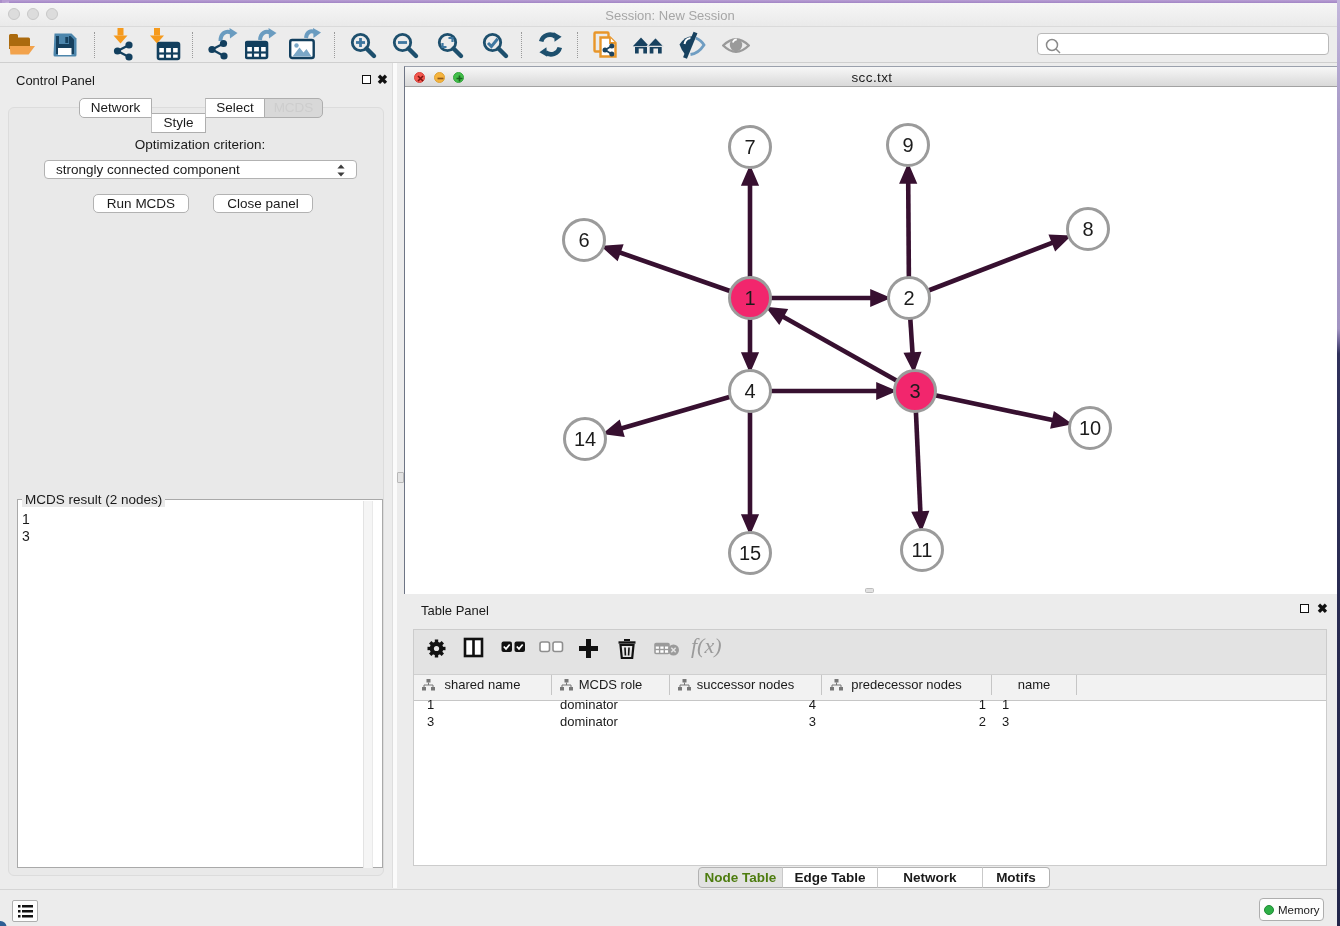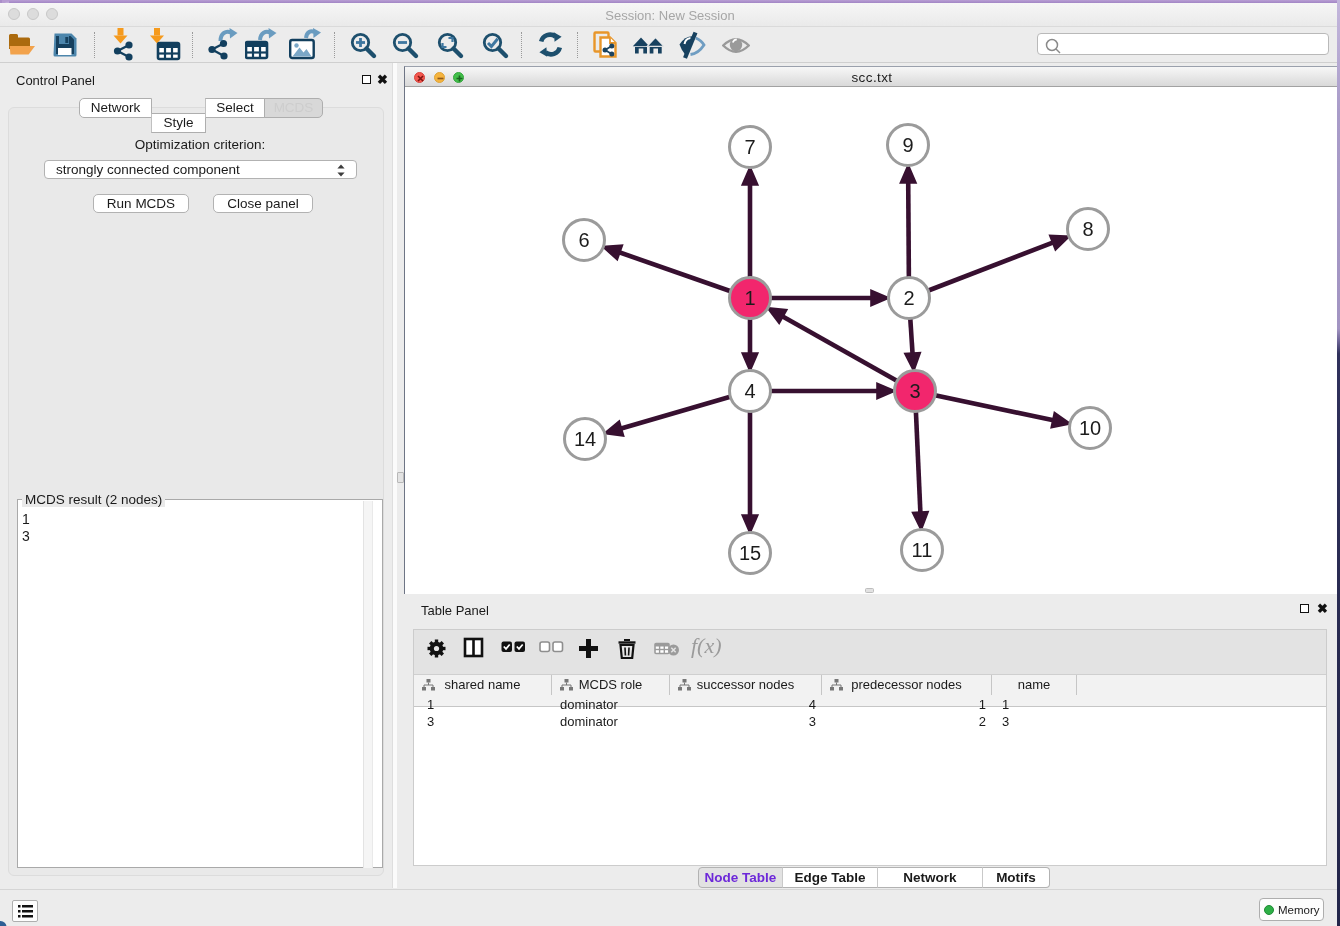--- a/index.html
+++ b/index.html
@@ -32,21 +32,21 @@
 
 #netframe { left:404px; top:66px; width:936px; height:528px; border-left:1px solid #6e7585; border-top:1px solid #9aa0ac; border-right:1px solid #c6c6c6; background:#fff; }
 #nettitle { position:absolute; left:0; top:0; width:934px; height:20px; background:linear-gradient(#f7f7f7,#d9d9d9); border-bottom:1px solid #a2a2a2; }
 .mtl { position:absolute; top:4.5px; width:11px; height:11px; border-radius:50%; }
 #netname { position:absolute; left:0; top:3px; width:934px; text-align:center; font-size:13.5px; color:#1c1c1c; letter-spacing:0.4px; }
 #nethandle { left:865px; top:588px; width:9px; height:5px; background:#e2e2e2; border:1px solid #bdbdbd; border-radius:1.5px; }
 
 #tpanel { left:404px; top:597px; width:934px; height:291px; background:#ececec; }
 #tbox { position:absolute; left:9px; top:32px; width:914px; height:237px; background:#fff; border:1px solid #cccccc; }
 #ttoolbar { position:absolute; left:0; top:0; width:912px; height:44px; background:#e3e3e3; }
-#thead { position:absolute; left:0; top:44px; width:912px; height:33px; background:#f2f2f2; border-top:1px solid #cfcfcf; border-bottom:1px solid #c6c6c6; font-size:13px; }
+#thead { position:absolute; left:0; top:44px; width:912px; height:27px; background:#f2f2f2; border-top:1px solid #cfcfcf; border-bottom:1px solid #c6c6c6; font-size:13px; }
 .hcell { position:absolute; top:0; height:20px; line-height:20px; border-right:1px solid #c6c6c6; text-align:center; }
 .hico { position:absolute; top:4px; }
 .trow { position:absolute; left:0; width:912px; height:17px; font-size:13px; }
 .tc { position:absolute; top:0; height:17px; line-height:17px; }
 #ttabs { position:absolute; left:294px; top:270px; height:21px; }
 .ttab { position:absolute; top:0; height:21px; background:#fff; border:1px solid #b2b2b2; font-size:13.5px; text-align:center; line-height:19px; font-weight:700; }
 
 #statusbar { left:0; top:889px; width:1340px; height:37px; background:#ececec; border-top:1px solid #d5d5d5; }
 #memorybtn { position:absolute; left:1259px; top:8px; width:65px; height:23px; background:#fdfdfd; border:1px solid #aeaeae; border-radius:4px; font-size:11.5px; display:flex; align-items:center; padding-left:4px; white-space:nowrap; }
 #listbtn { position:absolute; left:12px; top:10px; width:26px; height:22px; background:#fdfdfd; border:1px solid #aeaeae; border-radius:2px; }
@@ -423,21 +423,21 @@
     </div>
     <div class="trow" style="top:83px;">
       <div class="tc" style="left:13px;">3</div>
       <div class="tc" style="left:146px;">dominator</div>
       <div class="tc" style="left:256px;width:146px;text-align:right;">3</div>
       <div class="tc" style="left:408px;width:164px;text-align:right;">2</div>
       <div class="tc" style="left:588px;">3</div>
     </div>
   </div>
   <div id="ttabs">
-    <div class="ttab" style="left:0;width:85px;background:#e2e2e2;color:#6d28d9;border-radius:4px 0 0 4px;">Node Table</div>
+    <div class="ttab" style="left:0;width:85px;background:#e2e2e2;color:#4d7c0f;border-radius:4px 0 0 4px;">Node Table</div>
     <div class="ttab" style="left:84px;width:96px;border-left:1px solid #c9c9c9;">Edge Table</div>
     <div class="ttab" style="left:179px;width:106px;border-left:1px solid #c9c9c9;">Network Memory</div>
     <div class="ttab" style="left:284px;width:68px;border-left:1px solid #c9c9c9;border-radius:0 4px 4px 0;">Motifs</div>
   </div>
 </div>
 <div class="abs" id="statusbar">
   <div id="listbtn">
       <svg width="24" height="20" style="margin:2px 0 0 4px;">
         <g fill="#111">
           <rect x="1" y="2" width="2.5" height="2.5"></rect>

